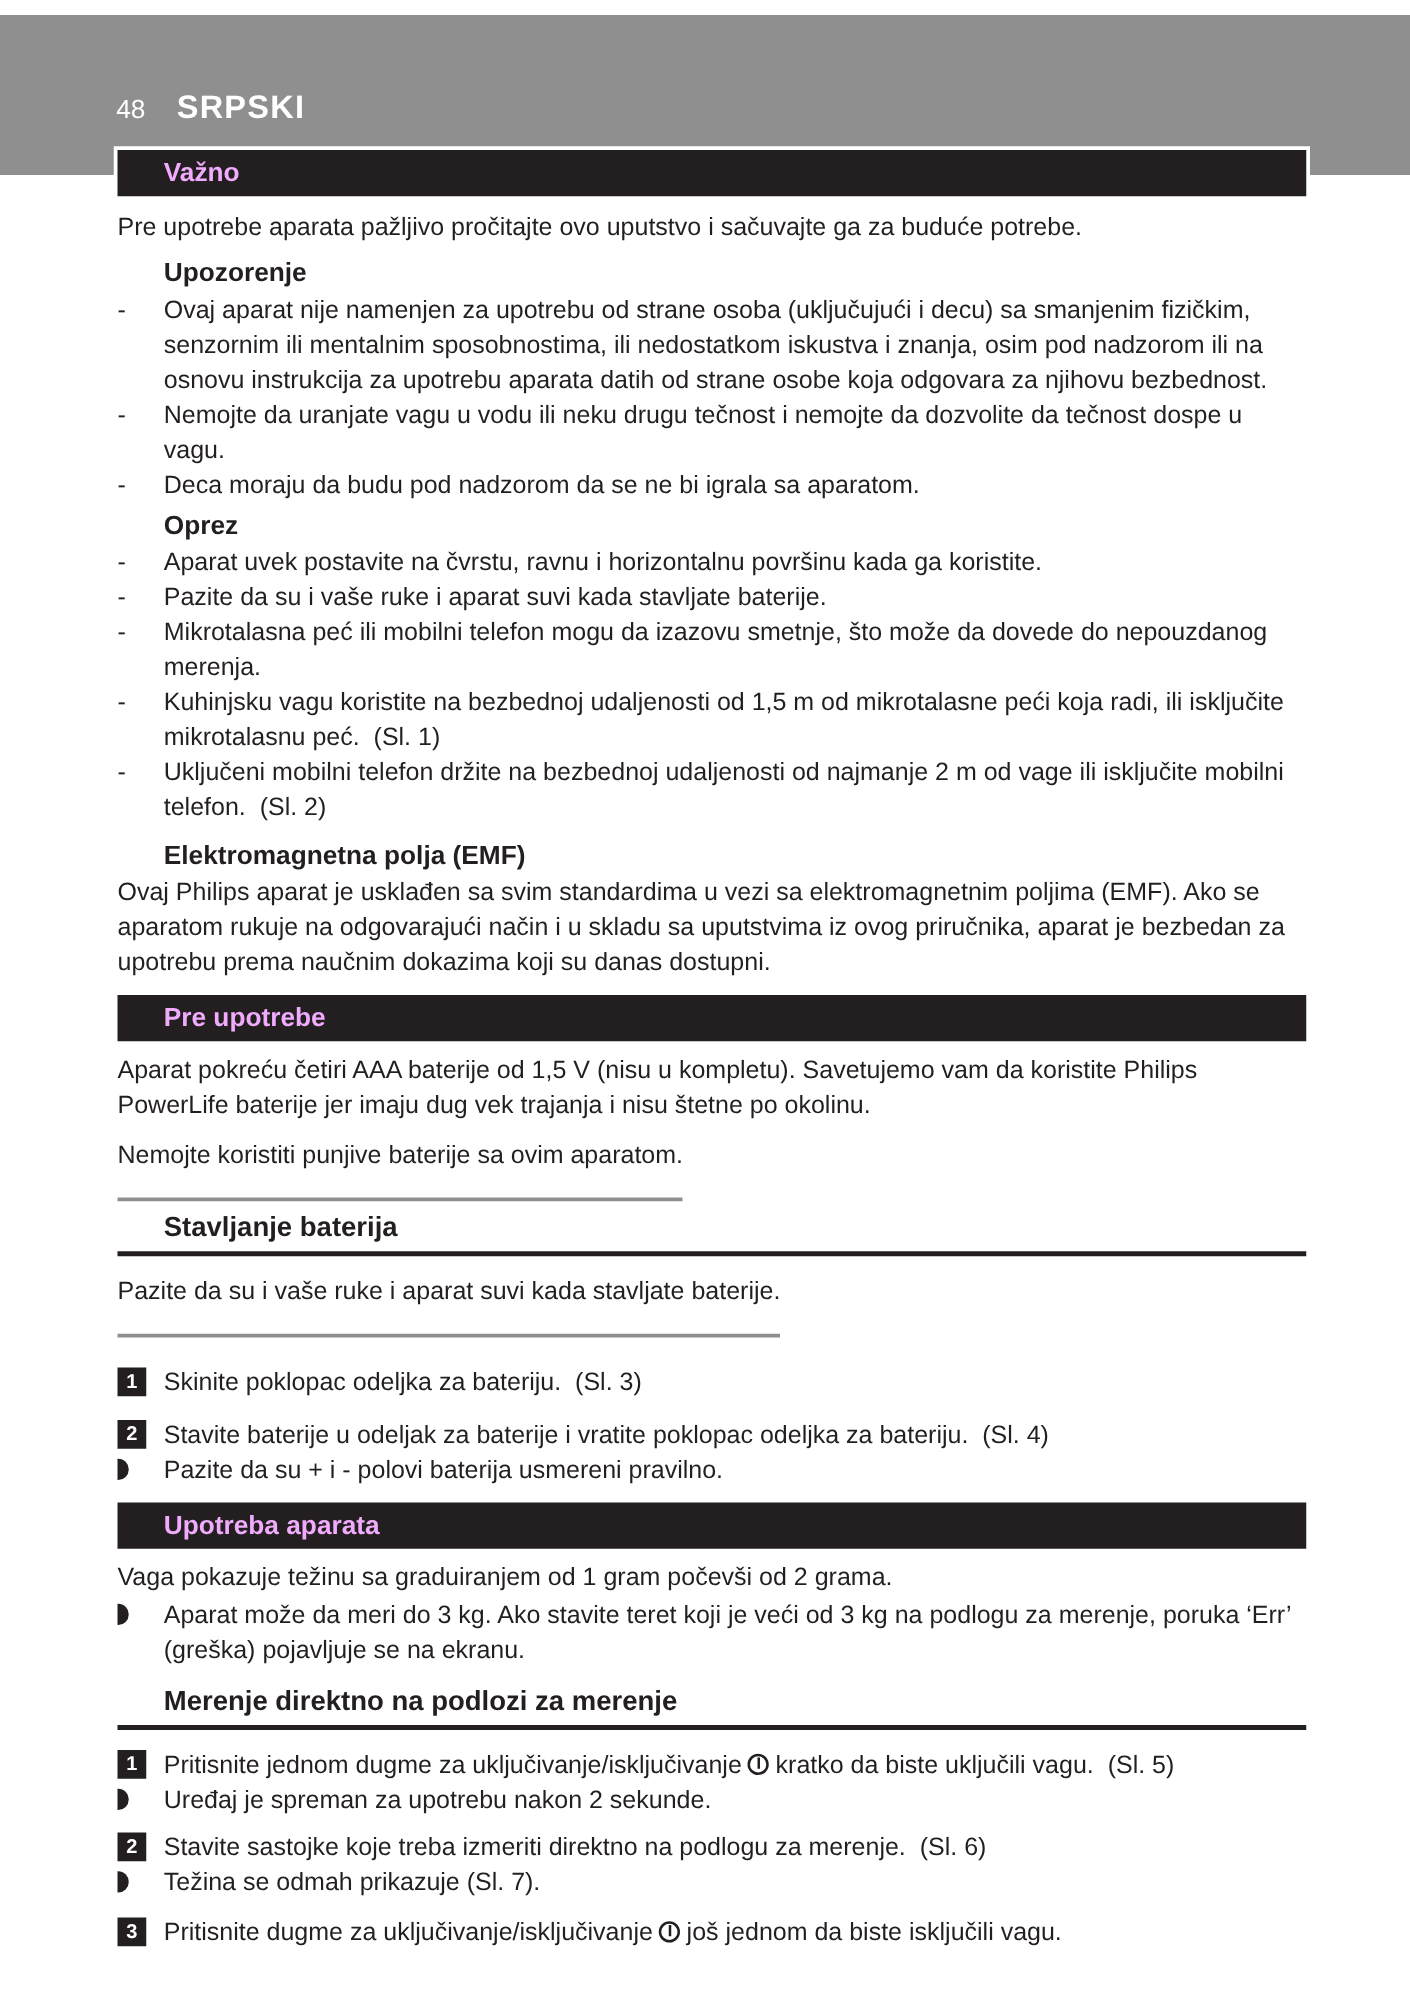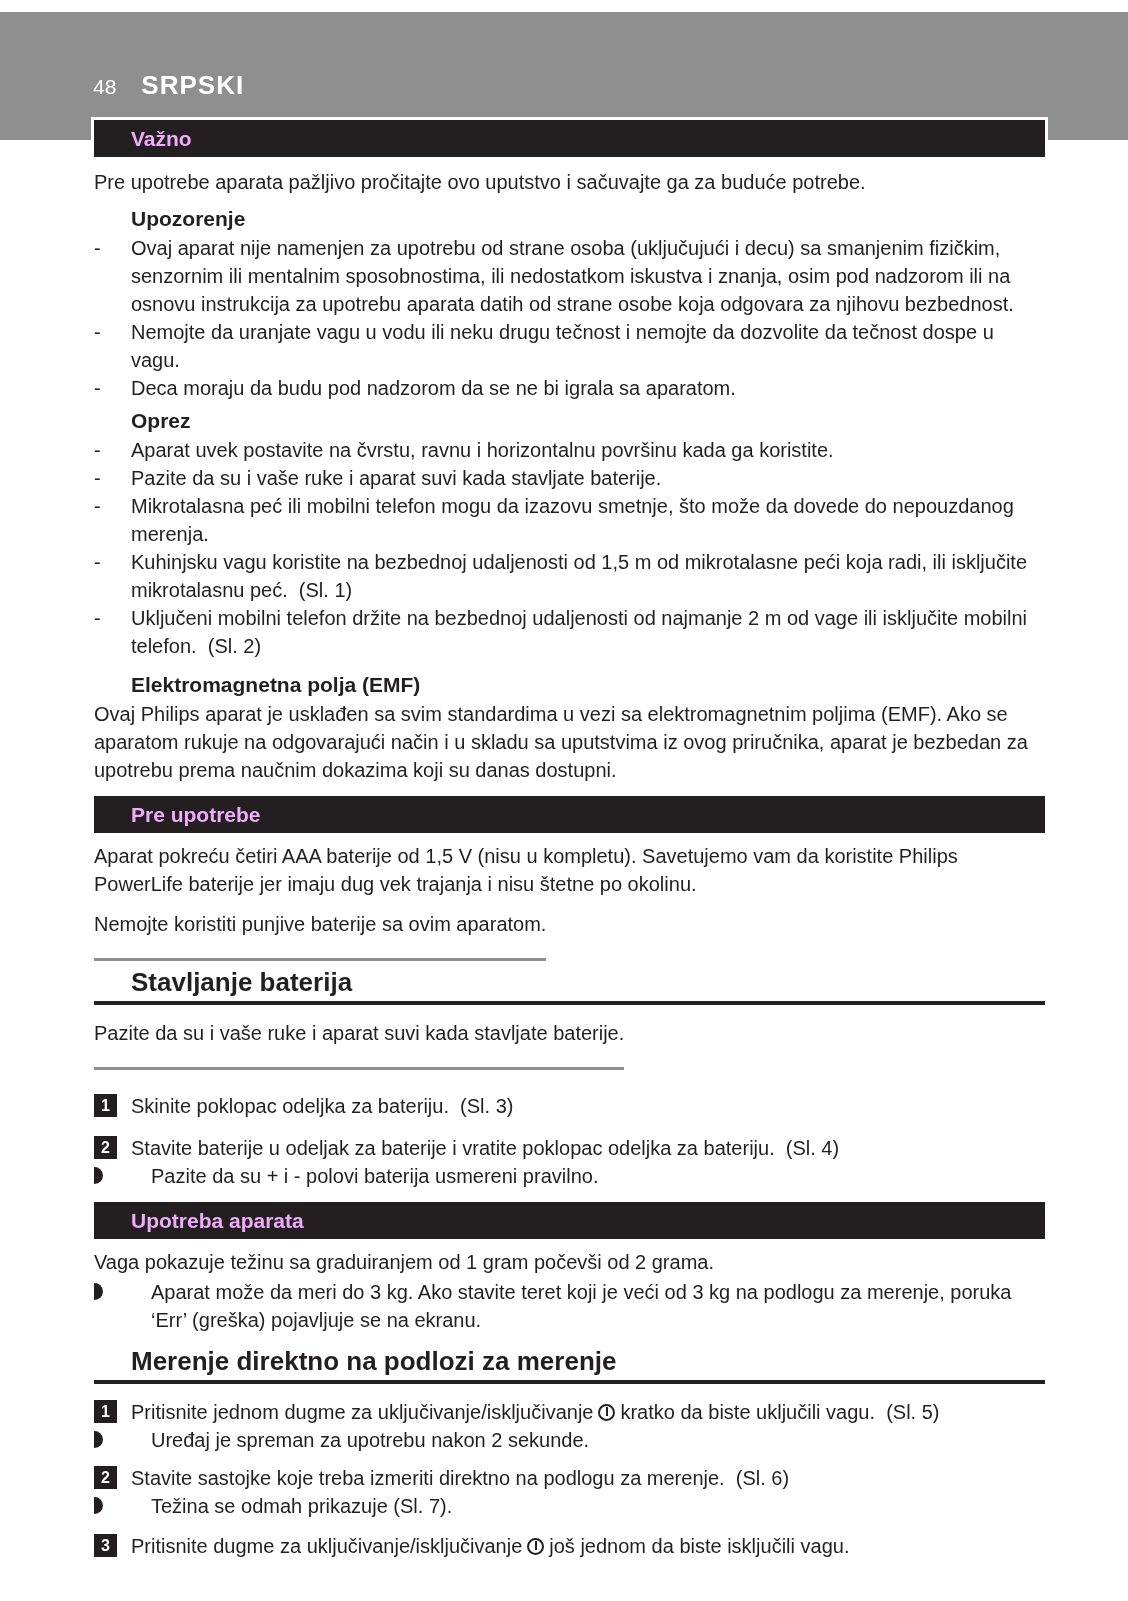--- a/index.html
+++ b/index.html
@@ -75,21 +75,21 @@
     font-size:20px; line-height:28px;
     border-bottom:3px solid #8f8f8f;
     padding-bottom:20px;
   }
 
   
   .ruled {
     margin-top:8px;
     padding:0 0 6px 37px;
     border-bottom:4px solid #231f20;
-    font-size:26px; font-weight:700; line-height:26px;
+    font-size:22px; font-weight:700; line-height:26px;
     width:951px;
   }
   .ruled.mt14 { margin-top:14px; }
 
   
   .step { display:flex; margin-top:14px; }
   .step.mt22 { margin-top:22px; }
   .step.mt10 { margin-top:10px; }
   .step.mt12 { margin-top:12px; }
   .stepnum {
@@ -103,21 +103,21 @@
 
   
   .result { display:flex; }
   .result.mt2 { margin-top:2px; }
   .result .bmark { flex:0 0 37px; padding-top:5px; }
   .halfmoon {
     display:block; width:9px; height:17px;
     background:#231f20;
     border-radius:0 9px 9px 0;
   }
-  .result .txt { flex:1;margin-left:20px; }
+  .result .txt { flex:1; }
 
   
   .power-icon {
     display:inline-block;
     width:17px; height:17px;
     border:2px solid #231f20;
     border-radius:50%;
     position:relative;
     vertical-align:-2px;
     margin:0 5px;

